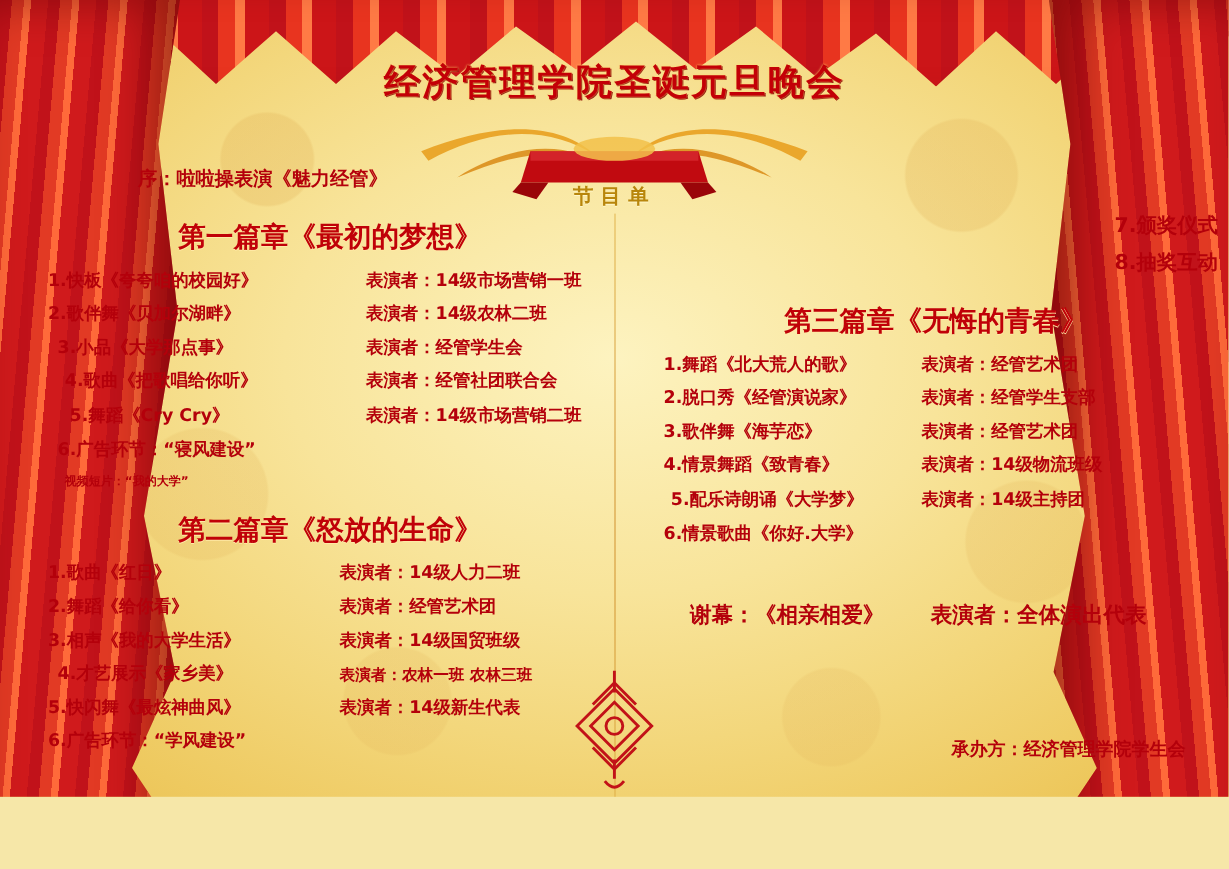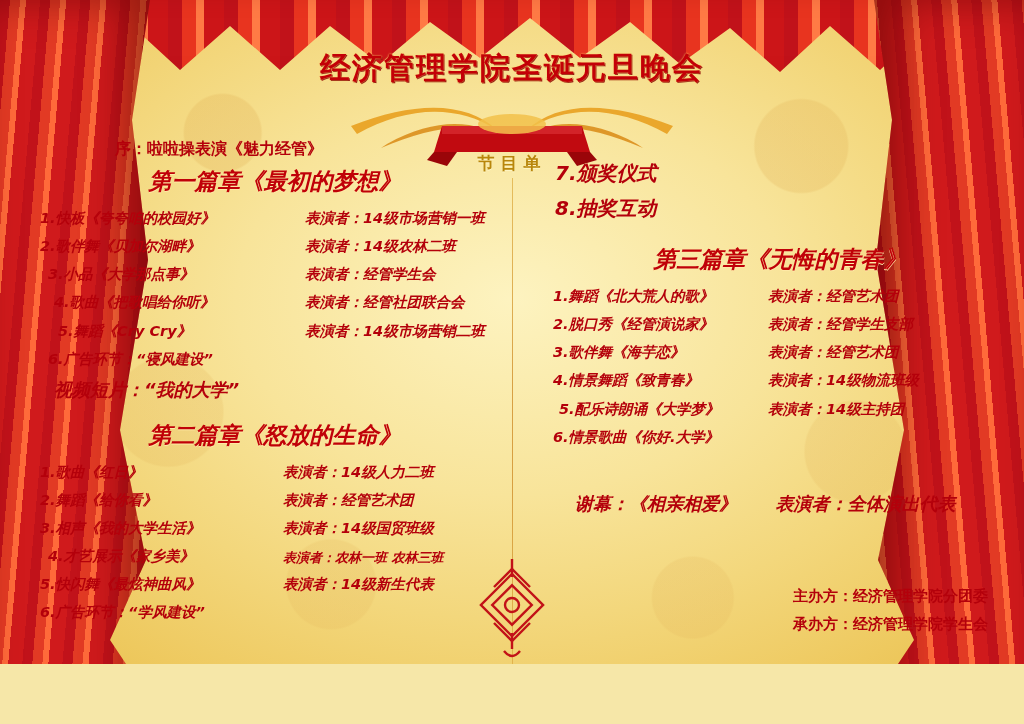--- a/index.html
+++ b/index.html
@@ -64,35 +64,35 @@
     text-shadow:0 1px 0 #fff6c9;
   }
   .prelude{
     position:absolute;left:115px;top:139px;
     font-size:16px;font-weight:bold;color:#b4000b;
   }
   
   .divider{position:absolute;left:512px;top:178px;width:1px;height:520px;background:linear-gradient(#e0b24a,#cf8e2a 40%,#cf8e2a 60%,#e0b24a);opacity:.8;}
   .knot{position:absolute;left:512px;top:545px;transform:translateX(-50%);width:96px;height:120px;}
   
-  .col{position:absolute;top:160px;font-style:italic;}
+  .col{position:absolute;top:176px;}
   .col.left{left:40px;width:470px;}
   .col.right{left:545px;width:470px;}
   .chapter{
     font-size:23px;font-weight:bold;color:#c00108;text-align:center;
     margin:6px 0 12px 0;text-shadow:0 1px 0 #ffe9a6;
   }
   .item{
     position:relative;font-size:14.5px;font-weight:bold;color:#b4000b;
     margin:0 0 10px 0;line-height:1.25;display:flex;
   }
   .item .name{flex:0 0 auto;}
   .item .perf{position:absolute;}
-  .note{font-size:18px;font-weight:bold;color:#b4000b;margin:0 0 10px 14px;}
-  .plain{font-size:20px;font-weight:bold;color:#b4000b;margin:0 0 8px 0;}
+  .note{font-size:10px;font-weight:bold;color:#b4000b;margin:0 0 10px 14px;}
+  .plain{font-size:17px;font-weight:bold;color:#b4000b;margin:0 0 8px 0;text-align:right;}
   .multi{font-size:13px;font-weight:bold;color:#b4000b;line-height:1.35;text-align:center;}
   .finale{font-size:18px;font-weight:bold;color:#b4000b;margin-top:46px;}
   .finale .sep{display:inline-block;width:26px;}
   .org{position:absolute;right:36px;font-size:15px;font-weight:bold;color:#b4000b;}
   .org.one{bottom:58px;}
   .org.two{bottom:30px;}
 </style>
 </head>
 <body>
 
@@ -242,16 +242,15 @@
       <span class="name">情景歌曲《你好.大学》</span>
     </div>
 
     <div class="finale" style="margin-left:30px">
       <span>谢幕：《相亲相爱》</span>
       <span class="sep"></span>
       <span>表演者：全体演出代表</span>
     </div>
   </div>
 
-  <div class="org one">主办方：经济管理学院分团委</div>
   <div class="org two">承办方：经济管理学院学生会</div>
 
 </div>
 
 </body></html>

